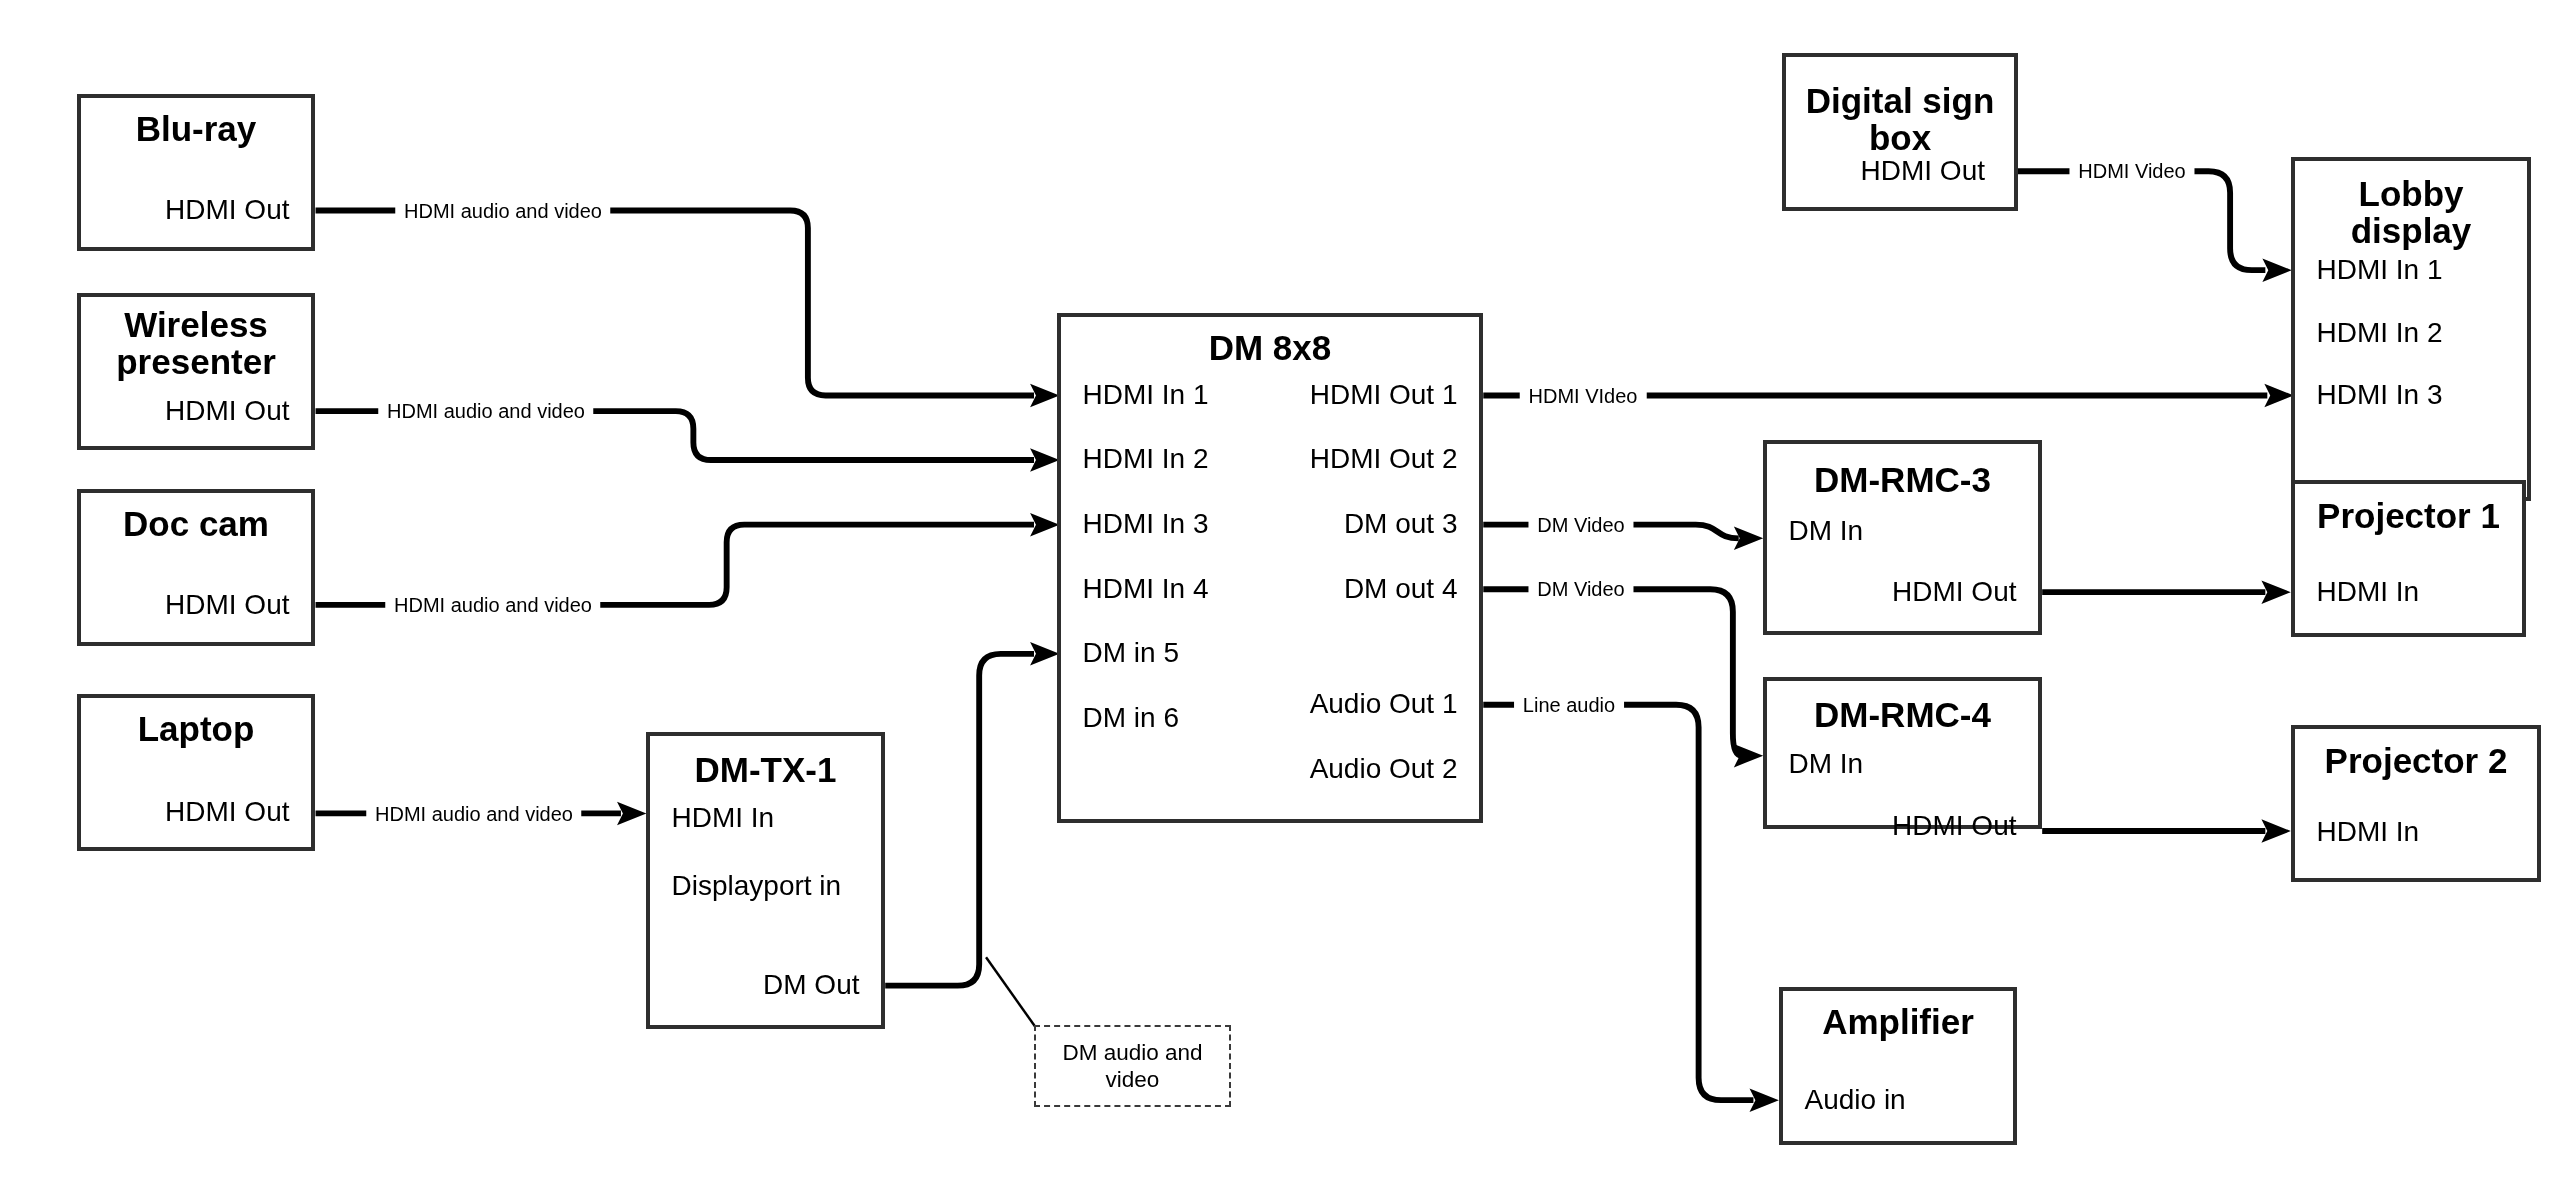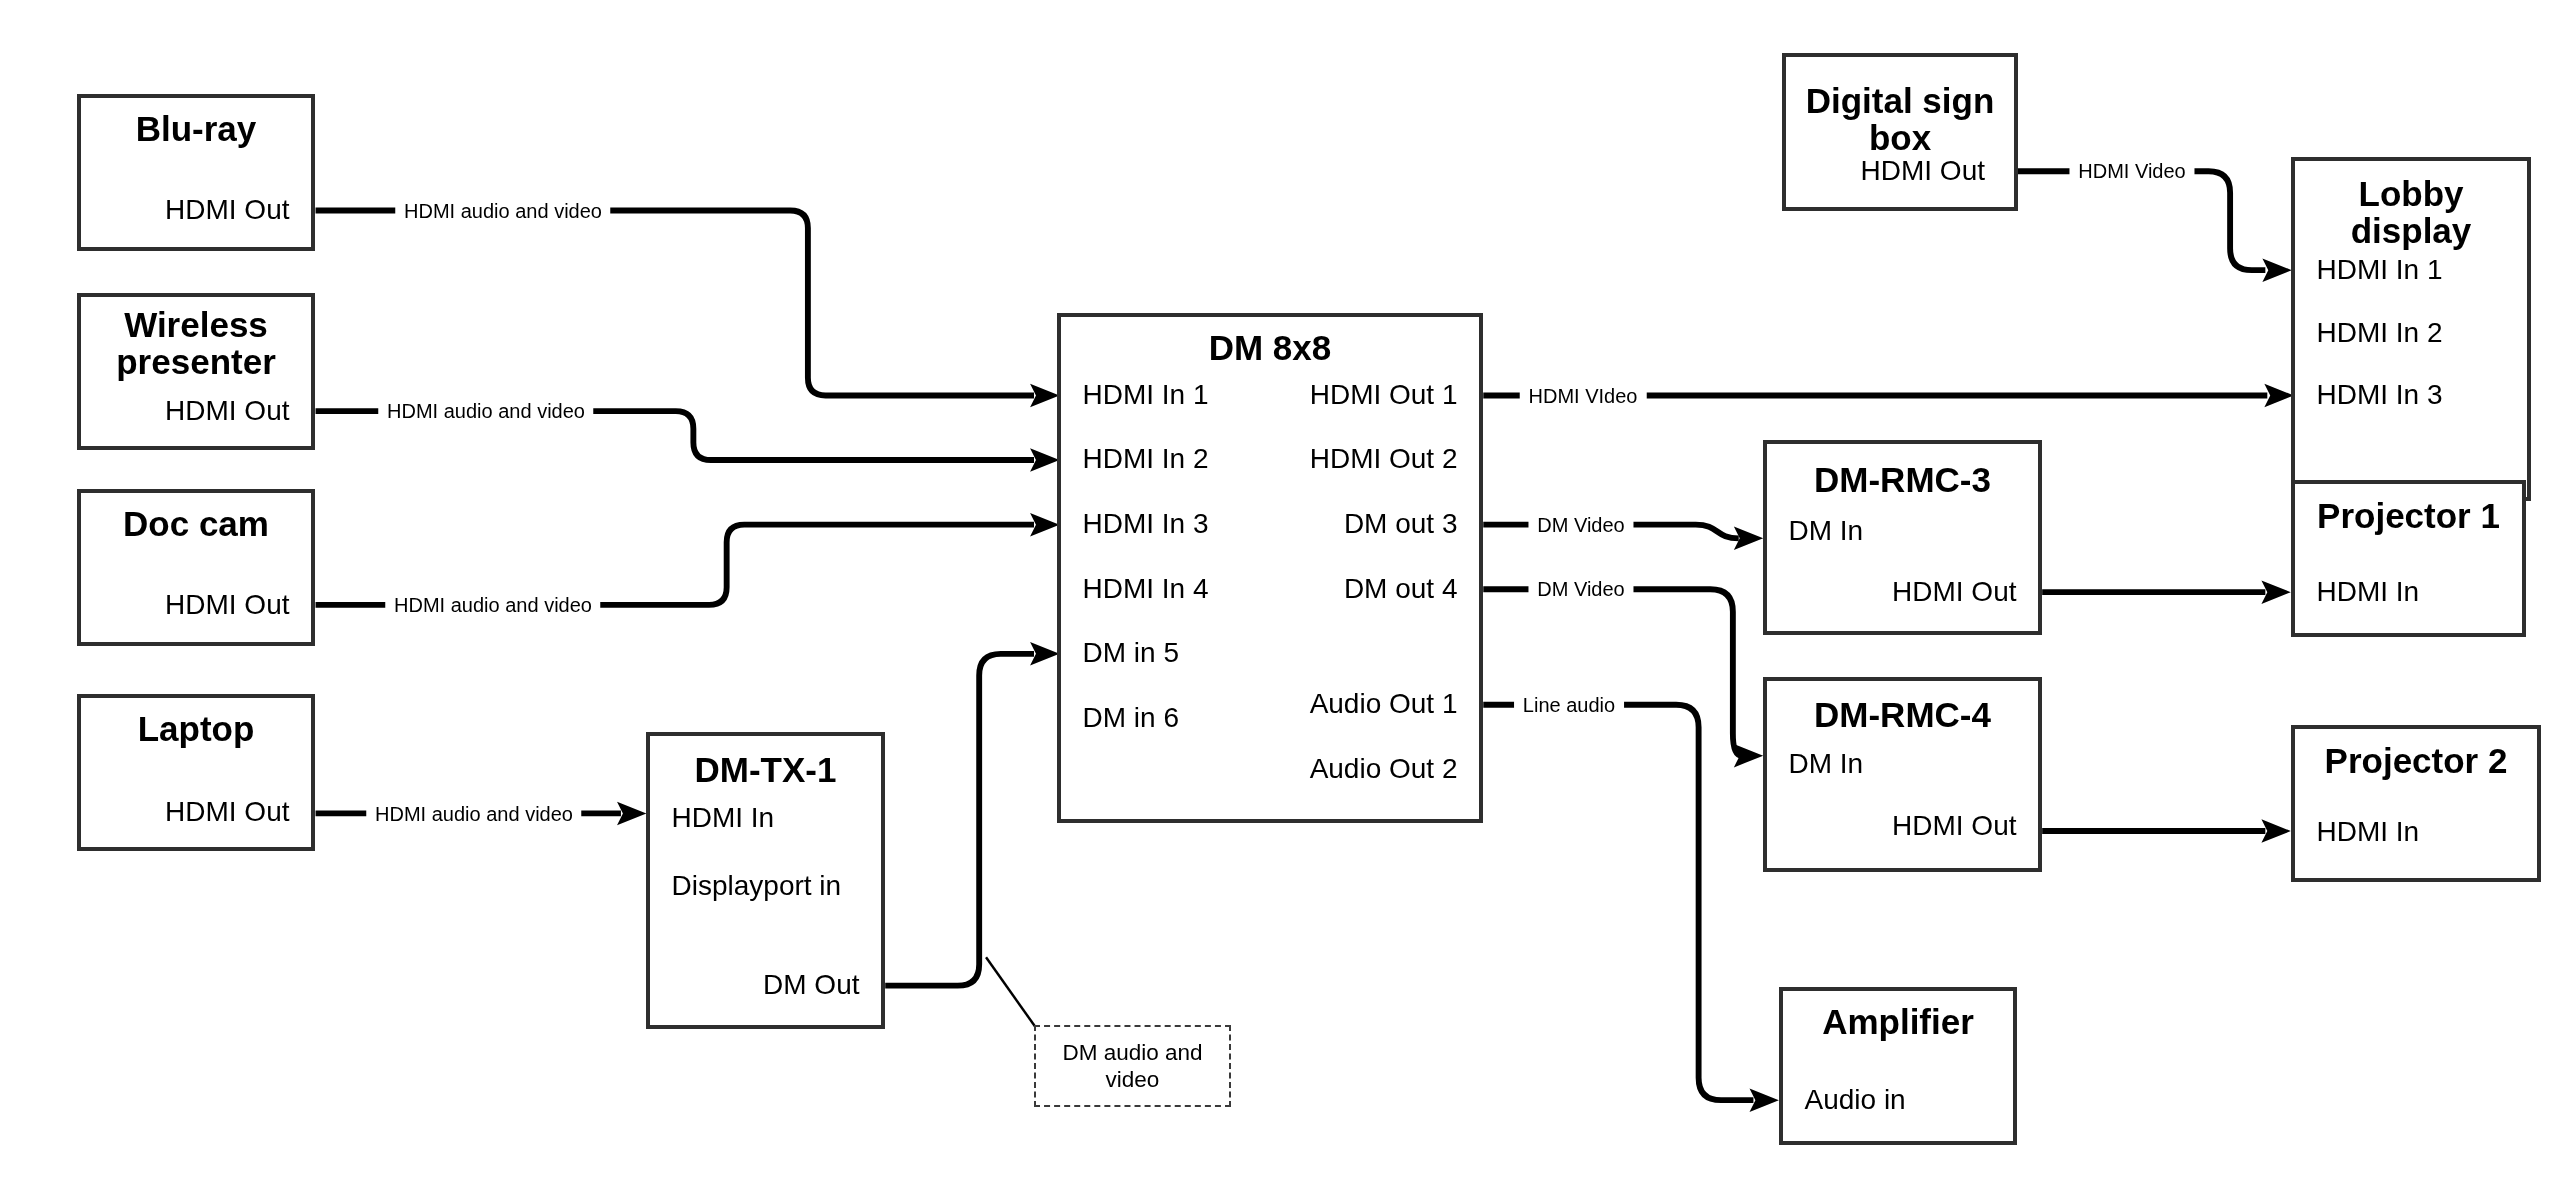--- a/index.html
+++ b/index.html
@@ -156,21 +156,21 @@
     <div class="title" style="top:15.7px;">DM-RMC-3</div>
     <div class="port pl" style="top:70px;">DM In</div>
     <div class="port pr" style="top:131px;">HDMI Out</div>
   </div>
 
   <div class="node" style="left:2291px;top:480px;width:235px;height:157px;">
     <div class="title" style="top:11.7px;">Projector 1</div>
     <div class="port pl" style="top:91px;">HDMI In</div>
   </div>
 
-  <div class="node" style="left:1763px;top:677px;width:279px;height:195px;">
+  <div class="node" style="left:1763px;top:677px;width:279px;height:152px;">
     <div class="title" style="top:13.7px;">DM-RMC-4</div>
     <div class="port pl" style="top:66px;">DM In</div>
     <div class="port pr" style="top:128px;">HDMI Out</div>
   </div>
 
   <div class="node" style="left:2291px;top:725px;width:250px;height:157px;">
     <div class="title" style="top:11.7px;">Projector 2</div>
     <div class="port pl" style="top:86px;">HDMI In</div>
   </div>
 

